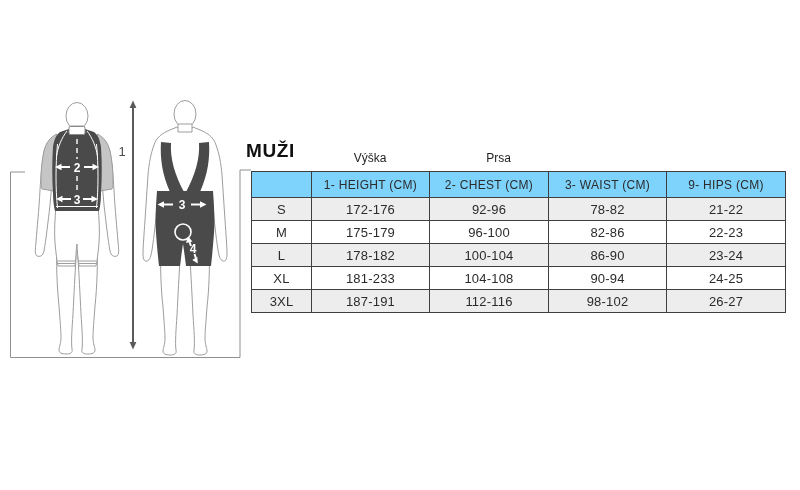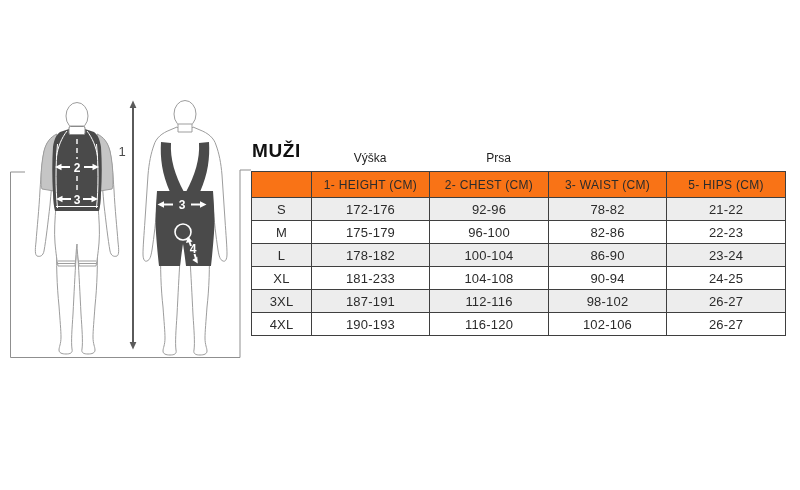--- a/index.html
+++ b/index.html
@@ -7,21 +7,21 @@
     width:800px;height:490px;position:relative;background:#ffffff;
     font-family:"Liberation Sans", sans-serif;overflow:hidden;
   }
   .stage{position:absolute;inset:0;}
 
   
   #figures-svg{position:absolute;left:0;top:0;}
 
   
   .muzi-title{
-    position:absolute;left:252px;top:140px;
+    position:absolute;left:246px;top:140px;
     font-size:19px;font-weight:bold;color:#111;letter-spacing:0.6px;
   }
   .cz-label{
     position:absolute;top:149px;height:18px;line-height:18px;
     text-align:center;font-size:12px;color:#1e1e1e;
   }
   .cz-vyska{left:311px;width:118px;}
   .cz-prsa {left:439px;width:119px;}
   .cz-pas  {left:548px;width:118px;}
   .cz-delka{left:666px;width:119px;}
@@ -29,21 +29,21 @@
   
   table.size-table{
     position:absolute;left:251px;top:171px;
     border-collapse:collapse;table-layout:fixed;
     font-size:13px;color:#2b2b2b;
   }
   .size-table th,.size-table td{
     border:1px solid #3f3f3f;text-align:center;vertical-align:middle;
     padding:0;font-weight:normal;letter-spacing:0.2px;
   }
-  .size-table thead th{height:25px;font-size:12px;background:#f97316;letter-spacing:0.3px;}
+  .size-table thead th{height:25px;font-size:12px;background:#7dd3fc;letter-spacing:0.3px;}
   .size-table tbody td{height:22px;}
   .size-table tbody tr:nth-child(odd){background:#ededed;}
   .size-table tbody tr:nth-child(even){background:#ffffff;}
 </style>
 </head>
 <body>
 
 <div class="stage">
 
   <svg id="figures-svg" width="260" height="380" viewBox="0 0 260 380">
@@ -181,21 +181,21 @@
         <col style="width:119px">
       <col style="width:118px">
         <col style="width:119px">
     </colgroup>
     <thead>
       <tr>
         <th></th>
         <th>1- HEIGHT (CM)</th>
         <th>2- CHEST (CM)</th>
         <th>3- WAIST (CM)</th>
-        <th>5- HIPS (CM)</th>
+        <th>9- HIPS (CM)</th>
       </tr>
     </thead>
     <tbody>
       <tr>
         <td>S</td>
         <td>172-176</td>
         <td>92-96</td>
         <td>78-82</td>
         <td>21-22</td>
       </tr>
@@ -220,22 +220,15 @@
         <td>90-94</td>
         <td>24-25</td>
       </tr>
       <tr>
         <td>3XL</td>
         <td>187-191</td>
         <td>112-116</td>
         <td>98-102</td>
         <td>26-27</td>
       </tr>
-      <tr>
-        <td>4XL</td>
-        <td>190-193</td>
-        <td>116-120</td>
-        <td>102-106</td>
-        <td>26-27</td>
-      </tr>
     </tbody>
   </table>
 </div>
 
 </body></html>

